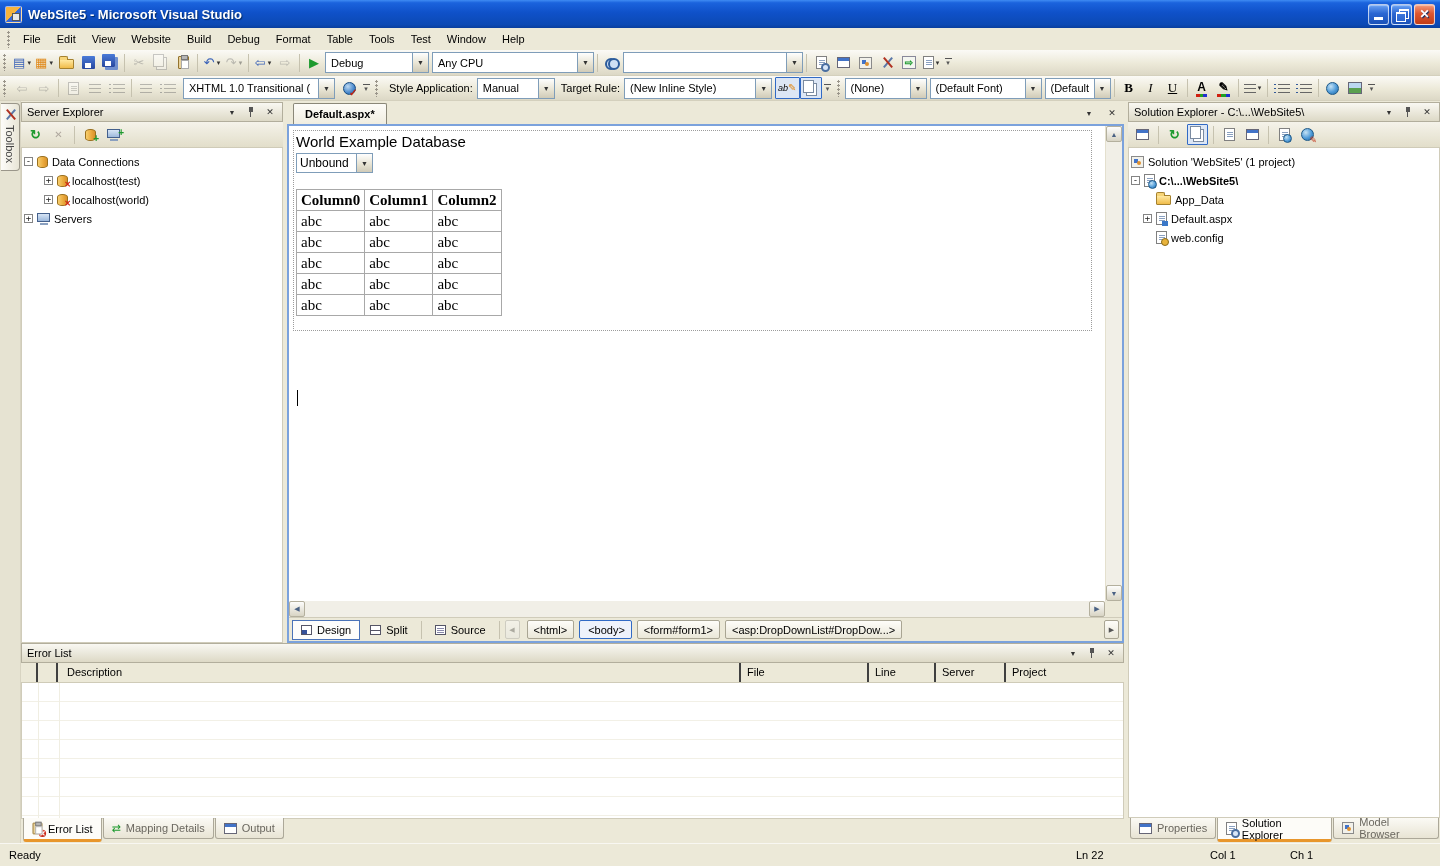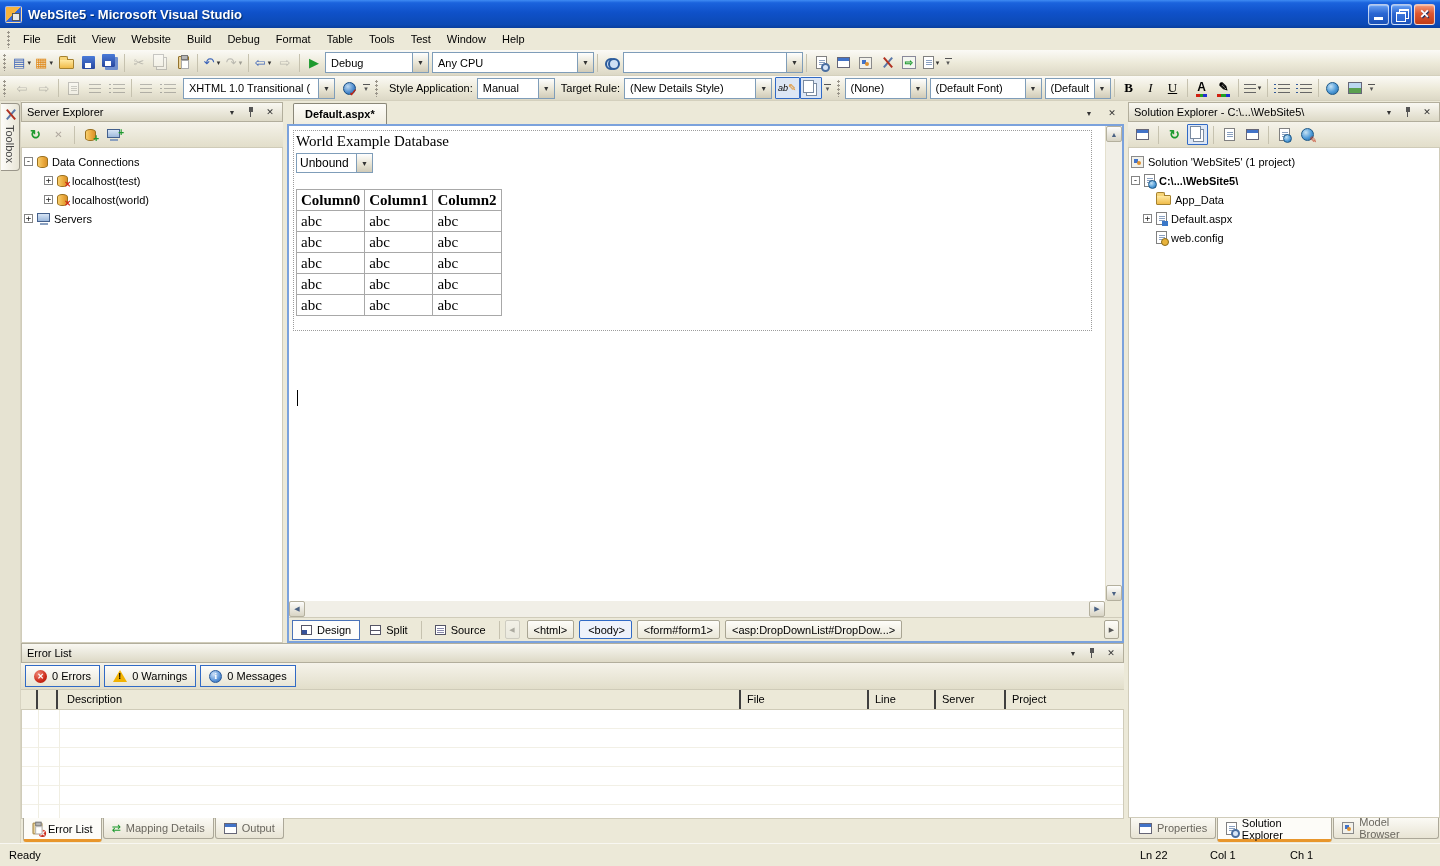--- a/index.html
+++ b/index.html
@@ -157,21 +157,21 @@
     background:linear-gradient(180deg,#fdfcf8,#f0ede0); border:1px solid #8a8778; border-bottom:none;
     border-radius:2px 2px 0 0; font-weight:bold; }
   .doc-controls { position:absolute; right:5px; top:4px; display:flex; gap:9px; color:#333; }
   .doc-controls .pt-b { font-size:9px; }
   .editor-frame { position:absolute; top:22px; left:0; right:0; bottom:0; border:2px solid #7ba2dc;
     background:#fff; display:flex; flex-direction:column; }
   .design-wrap { flex:1; display:flex; min-height:0; }
   .design-canvas { flex:1; position:relative; background:#fff; overflow:hidden; }
   .form-outline { position:absolute; left:4px; top:4px; width:799px; height:201px;
     border:1px dotted #9c9c9c; padding:2px 0 0 2px; }
-  .ds-heading { font-family:Liberation Serif, serif; font-size:15px; }
+  .ds-heading { font-family:Liberation Sans, sans-serif; font-size:15px; }
   .unb { width:77px; height:20px; margin-top:3px; }
   .unb .val { font-size:12px; padding:0 3px; }
   .gv { border-collapse:collapse; margin-top:16px; font-family:"Liberation Serif",serif; }
   .gv th { font-size:14px; font-weight:bold; text-align:left; }
   .gv th,.gv td { border:1px solid #a8a8a8; padding:1px 4px; font-size:15px; height:21px; }
   .gv { border:1px solid #8a8a8a; }
   .gv th:nth-child(1),.gv td:nth-child(1){width:64px} .gv th:nth-child(2),.gv td:nth-child(2){width:63px}
   .gv th:nth-child(3),.gv td:nth-child(3){width:61px}
   .caret { position:absolute; left:8px; top:264px; width:1px; height:16px; background:#000; }
 
@@ -231,21 +231,21 @@
   .btabs-right { left:1130px; width:310px; }
   .btab { display:flex; align-items:center; gap:5px; height:21px; padding:0 8px; margin-right:1px;
     border:1px solid #aca899; border-top:none; border-radius:0 0 3px 3px;
     background:linear-gradient(180deg,#fbfaf5,#e8e4d4); color:#6a675f; }
   .btab.active { background:#fdfcf8; color:#000; border-bottom:3px solid #e8962c; height:24px; }
 
   
   .statusbar { position:absolute; top:843px; left:0; width:1440px; height:23px; background:#ece9d8;
     border-top:1px solid #f8f7f2; display:flex; align-items:center; padding:0 9px; }
   .st { position:absolute; top:5px; }
-  .st-ln{left:1140px} .st-col{left:1210px} .st-ch{left:1290px}
+  .st-ln{left:1076px} .st-col{left:1210px} .st-ch{left:1290px}
 </style>
 </head>
 <body>
 
 <div class="titlebar">
   <span class="app-icon"></span>
   <span>WebSite5 - Microsoft Visual Studio</span>
   <span class="win-btns">
     <span class="win-btn wb-min"></span>
     <span class="win-btn wb-res"></span>
@@ -392,21 +392,21 @@
     </span>
   <span class="ovf">▾</span>
   <span class="grip"></span>
   <span class="lbl">Style Application:</span>
   <span class="combo" style="width:78px">
     <span class="val">Manual</span>
       <span class="cbtn">▼</span>
   </span>
   <span class="lbl">Target Rule:</span>
   <span class="combo" style="width:148px">
-    <span class="val">(New Details Style)</span>
+    <span class="val">(New Inline Style)</span>
       <span class="cbtn">▼</span>
   </span>
   <span class="tbtn on" style="margin-left:3px">
     <span style="font-size:9px; font-style:italic">ab</span>
     <span class="g c-orange" style="font-size:10px">✎</span>
   </span>
   <span class="tbtn on">
       <span class="copypg icn"></span>
     </span>
   <span class="ovf">▾</span>
@@ -690,34 +690,20 @@
     <div class="ptitle">
       <span>Error List</span>
       <span class="pt-sp">
         <span class="pt-b" style="font-size:7px">▼</span>
         <span class="pt-b">
             <span class="pin"></span>
           </span>
         <span class="pt-b">✕</span>
       </span>
     </div>
-    <div class="el-toolbar">
-      <span class="filter-btn">
-        <span class="errdot"></span>
-        <span>0 Errors</span>
-      </span>
-      <span class="filter-btn">
-        <span class="wrn"></span>
-        <span>0 Warnings</span>
-      </span>
-      <span class="filter-btn">
-        <span class="inf"></span>
-        <span>0 Messages</span>
-      </span>
-    </div>
     <div class="el-header">
       <span class="ecol ec-i1"></span>
       <span class="ecol ec-i2"></span>
       <span class="ecol ec-desc">Description</span>
       <span class="ecol ec-file">File</span>
       <span class="ecol ec-line">Line</span>
       <span class="ecol ec-col">Server</span>
       <span class="ecol ec-proj">Project</span>
     </div>
     <div class="el-grid"></div>

